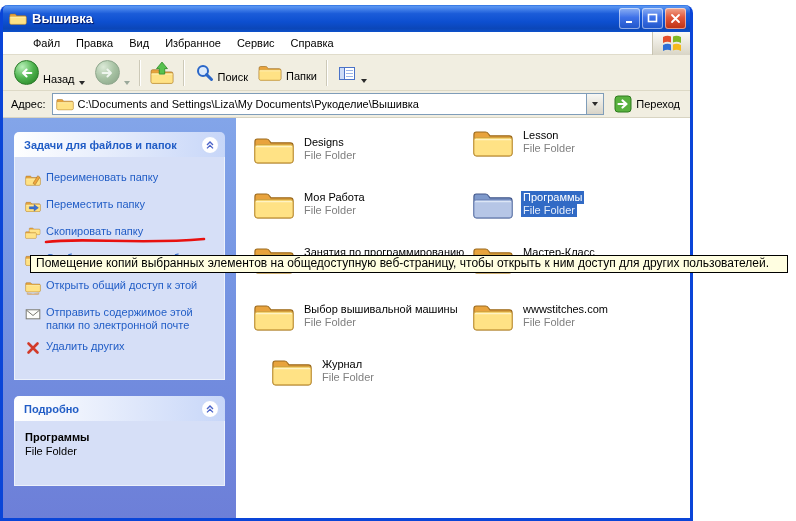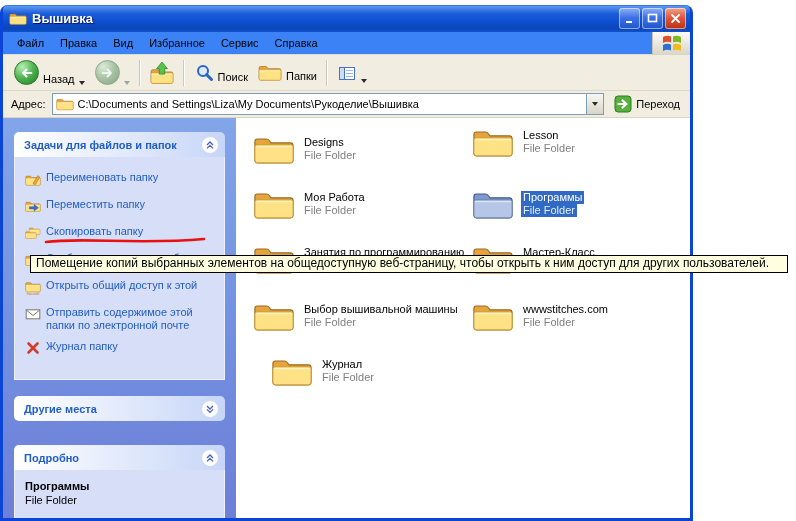--- a/index.html
+++ b/index.html
@@ -12,21 +12,21 @@
   
   .titlebar{height:27px;background:linear-gradient(180deg,#2b71e0 0%,#5a95f2 6%,#1b5cd9 32%,#0d4fd0 62%,#0b46b8 88%,#0d52cc 100%);
     border-radius:5px 5px 0 0;display:flex;align-items:center;padding:0 4px 0 6px;gap:5px}
   .title-text{color:#fff;font-weight:bold;font-size:13px;text-shadow:1px 1px 1px rgba(0,0,60,.75);flex:1}
   .wbtn{width:21px;height:21px;border-radius:3px;display:flex;align-items:center;justify-content:center;
     box-shadow:inset 0 0 0 1px rgba(255,255,255,.5);margin-left:2px;cursor:pointer}
   .wbtn.minmax{background:linear-gradient(180deg,#8fb2f4,#3e71e8 45%,#1f54c8)}
   .wbtn.close{background:linear-gradient(180deg,#f0a68e,#e1573a 45%,#bd3012)}
 
   
-  .menubar{height:23px;background:#3b82f6;display:flex;align-items:center;padding-left:6px;border-bottom:1px solid #e0dccb}
+  .menubar{height:23px;background:#ffffff;display:flex;align-items:center;padding-left:22px;border-bottom:1px solid #e0dccb}
   .menu-item{font-size:11px;padding:4px 8px;color:#000;cursor:default}
   .winlogo{margin-left:auto;width:38px;height:23px;background:linear-gradient(180deg,#fbfaf6,#d9d5c6);
     border-left:1px solid #c8c4b2;display:flex;align-items:center;justify-content:center}
 
   
   .toolbar{height:36px;background:#f1eee1;display:flex;align-items:center;padding:0 6px;border-bottom:1px solid #ddd9c6}
   .tbtn{display:flex;align-items:flex-end;gap:4px;padding:2px 5px;font-size:11px;color:#000;cursor:pointer}
   .nav-circle{width:25px;height:25px;border-radius:50%;display:flex;align-items:center;justify-content:center;
     background:radial-gradient(circle at 32% 26%,#b9f0b9,#4fb44f 48%,#1f7a1f);border:1px solid #2a7a2a}
   .nav-circle.dis{background:radial-gradient(circle at 32% 26%,#dcead8,#a8c3a4 48%,#86a184);border-color:#8fa78d}
@@ -290,35 +290,25 @@
                 </svg>
             </span>
             <span class="tlabel">Отправить содержимое этой папки по электронной почте</span>
           </div>
           <div class="task">
             <span class="ticon">
               <svg width="16" height="16" viewBox="0 0 16 16">
                   <path d="M3.5 3.5 L12.5 12.5 M12.5 3.5 L3.5 12.5" stroke="#d23a2a" stroke-width="2.6" stroke-linecap="round"></path>
                 </svg>
             </span>
-            <span class="tlabel">Журнал папку</span>
+            <span class="tlabel">Удалить других</span>
           </div>
         </div>
       </div>
 
-      <div class="panel collapsed" style="margin-bottom:24px">
-        <div class="panel-hdr">
-          <span>Другие места</span>
-          <span class="chev-btn">
-            <svg width="12" height="12" viewBox="0 0 16 16">
-                <path d="M4 4 L8 8 L12 4 M4 8.5 L8 12.5 L12 8.5" stroke="#4a62c8" stroke-width="1.8" fill="none"></path>
-              </svg>
-          </span>
-        </div>
-      </div>
 
       <div class="panel">
         <div class="panel-hdr">
           <span>Подробно</span>
           <span class="chev-btn">
             <svg width="12" height="12" viewBox="0 0 16 16">
                 <path d="M4 8 L8 4 L12 8 M4 12.5 L8 8.5 L12 12.5" stroke="#4a62c8" stroke-width="1.8" fill="none"></path>
               </svg>
           </span>
         </div>

